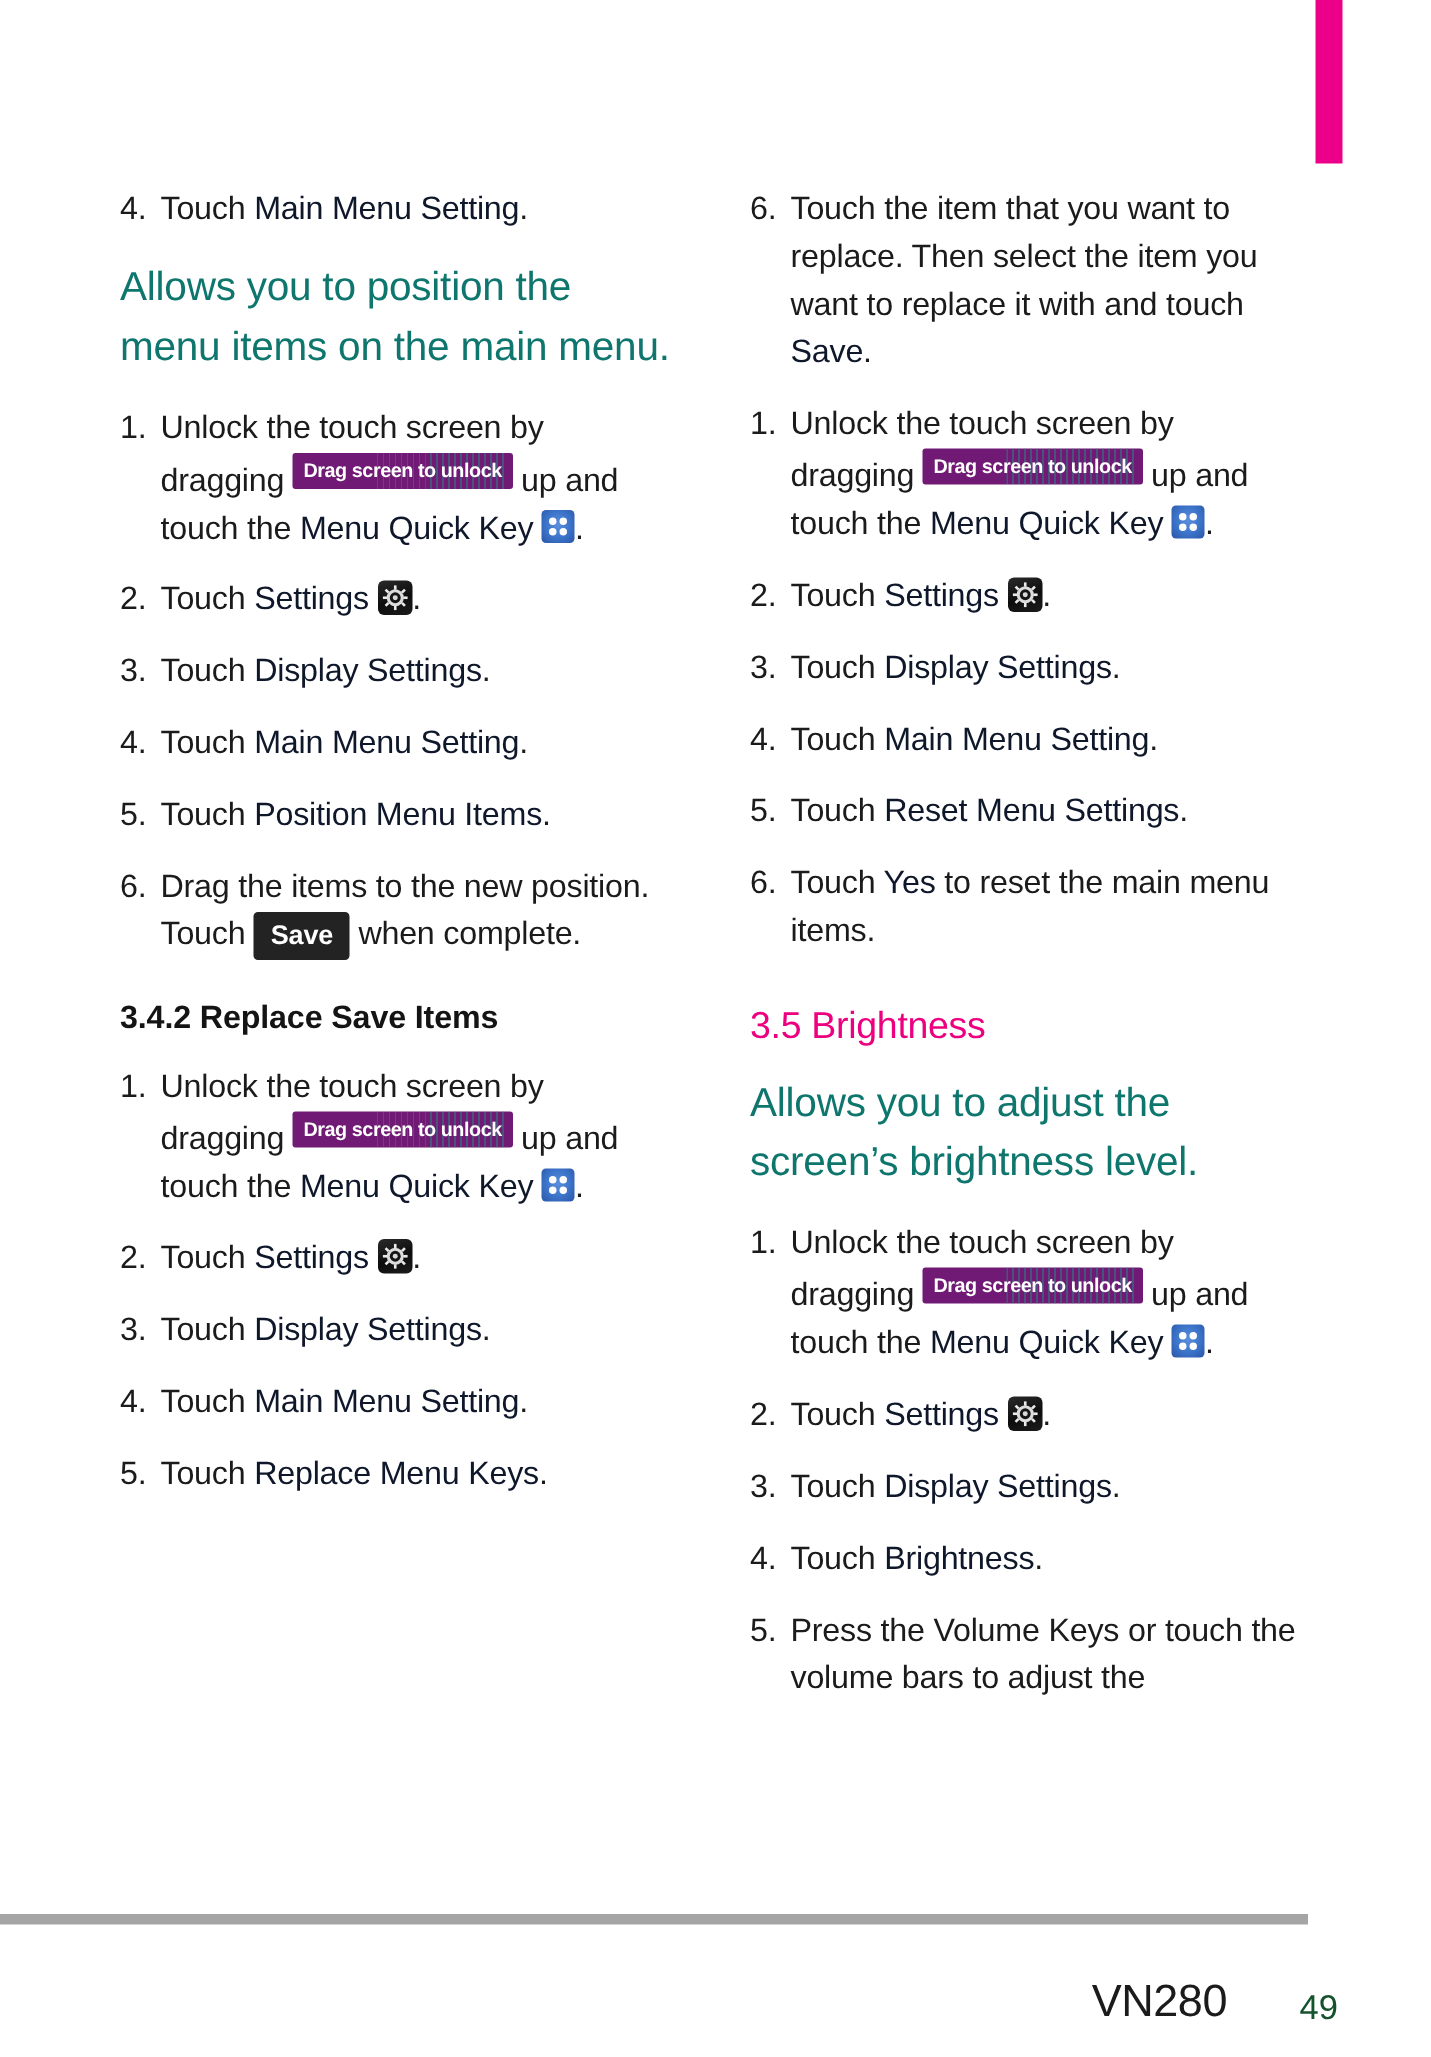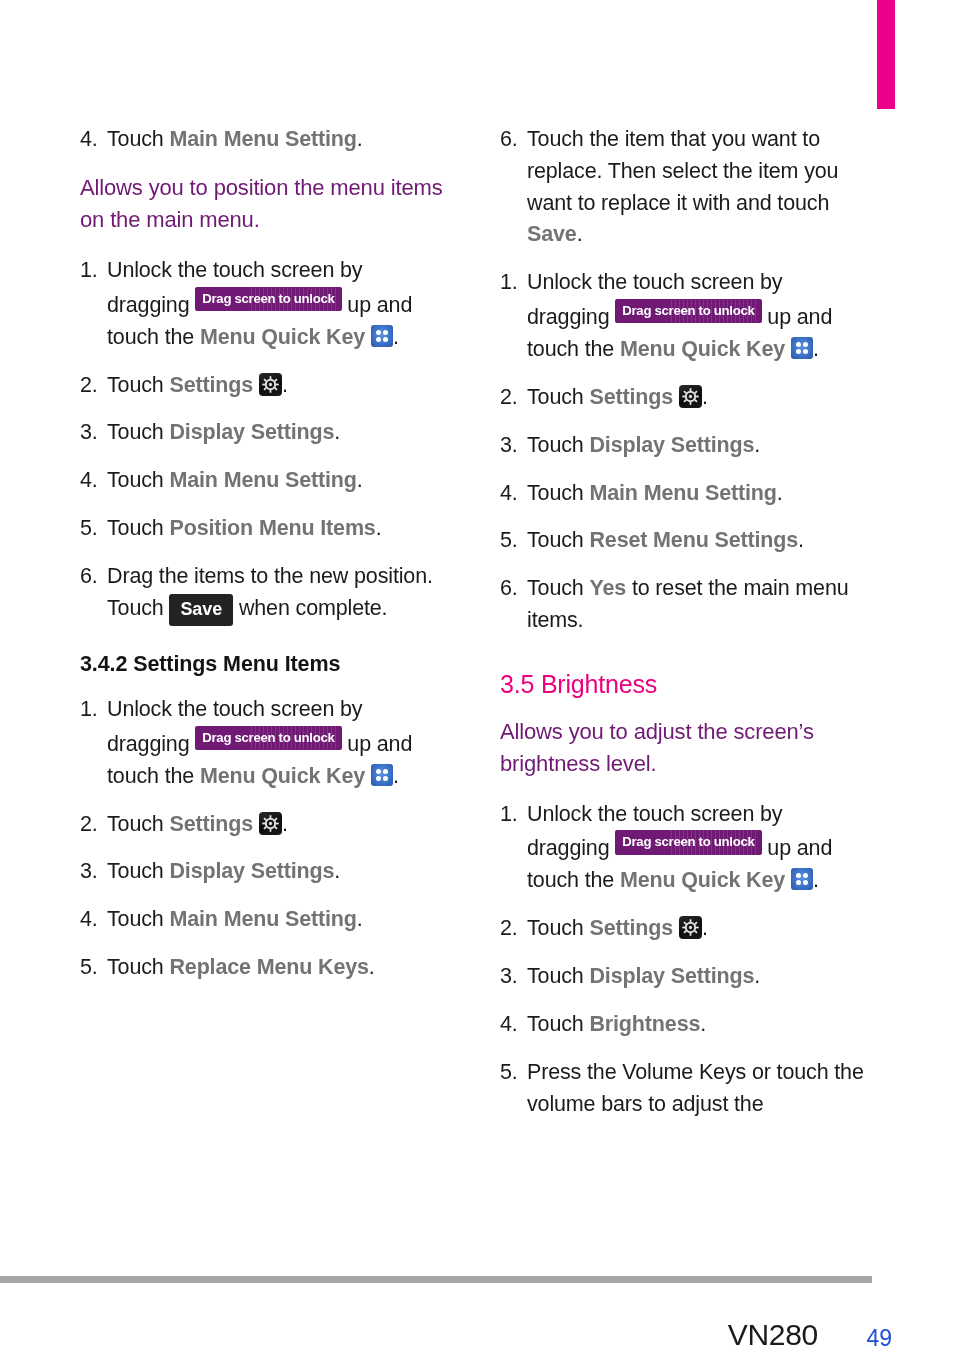--- a/index.html
+++ b/index.html
@@ -54,25 +54,25 @@
   }
   .h-sec {
     font-size: 25px;
     font-weight: normal;
     color: #ec0080;
     margin: 33px 0 17px 0;
     line-height: 1.15;
     letter-spacing: -0.2px;
   }
   .para {
-    font-size: 22px;
+    font-size: 27px;
     line-height: 1.48;
     margin: 0 0 18px 0;
     letter-spacing: -0.15px;
-    color: #701a75;
+    color: #0f766e;
   }
   .steps {
     margin: 0;
     padding: 0;
     list-style: none;
   }
   .step {
     display: flex;
     font-size: 21.5px;
     line-height: 1.48;
@@ -81,21 +81,21 @@
     color: #1b1b1b;
   }
   .step-num {
     flex: 0 0 auto;
     width: 27px;
     text-align: left;
   }
   .step-body {
     flex: 1 1 auto;
   }
-  b, .b { font-weight: bold; color: #737373; }
+  b, .b { font-weight: normal; color: #0f172a; }
 
   
   .badge-unlock {
     display: inline-block;
     position: relative;
     background: #701a75;
     color: #ffffff;
     font-size: 13.2px;
     font-weight: 600;
     letter-spacing: -0.3px;
@@ -188,21 +188,21 @@
     justify-content: flex-end;
     padding-right: 62px;
   }
   .footer-model {
     font-size: 30px;
     color: #1b1b1b;
     letter-spacing: -0.3px;
   }
   .footer-page {
     font-size: 23px;
-    color: #1d4ed8;
+    color: #14532d;
     margin-left: 38px;
     width: 36px;
     text-align: right;
   }
 </style>
 </head>
 <body>
 
 <div class="corner-tab"></div>
 
@@ -254,21 +254,21 @@
         <li class="step">
           <span class="step-num">5.</span>
           <span class="step-body"><span>Touch </span><b>Position Menu Items</b><span>.</span></span>
         </li>
         <li class="step">
           <span class="step-num">6.</span>
           <span class="step-body"><span>Drag the items to the new position. Touch </span><span class="badge-save"><span>Save</span></span><span> when complete.</span></span>
         </li>
       </ul>
 
-      <h3 class="h-sub">3.4.2 Settings Menu Items</h3>
+      <h3 class="h-sub">3.4.2 Replace Save Items</h3>
 
       <ul class="steps">
         <li class="step">
           <span class="step-num">1.</span>
           <span class="step-body"><span>Unlock the touch screen by dragging </span><span class="badge-unlock"><span class="stripes"></span><span class="txt">Drag screen to unlock</span></span><span> up and touch the </span><b>Menu Quick Key</b><span> </span><span class="icon-quickkey"><i></i><i></i><i></i><i></i></span><span>.</span></span>
         </li>
         <li class="step">
           <span class="step-num">2.</span>
           <span class="step-body"><span>Touch </span><b>Settings</b><span> </span><span class="icon-gear"><svg width="19" height="19" viewBox="0 0 24 24" aria-hidden="true">
                   <g fill="#e9e9e9">

